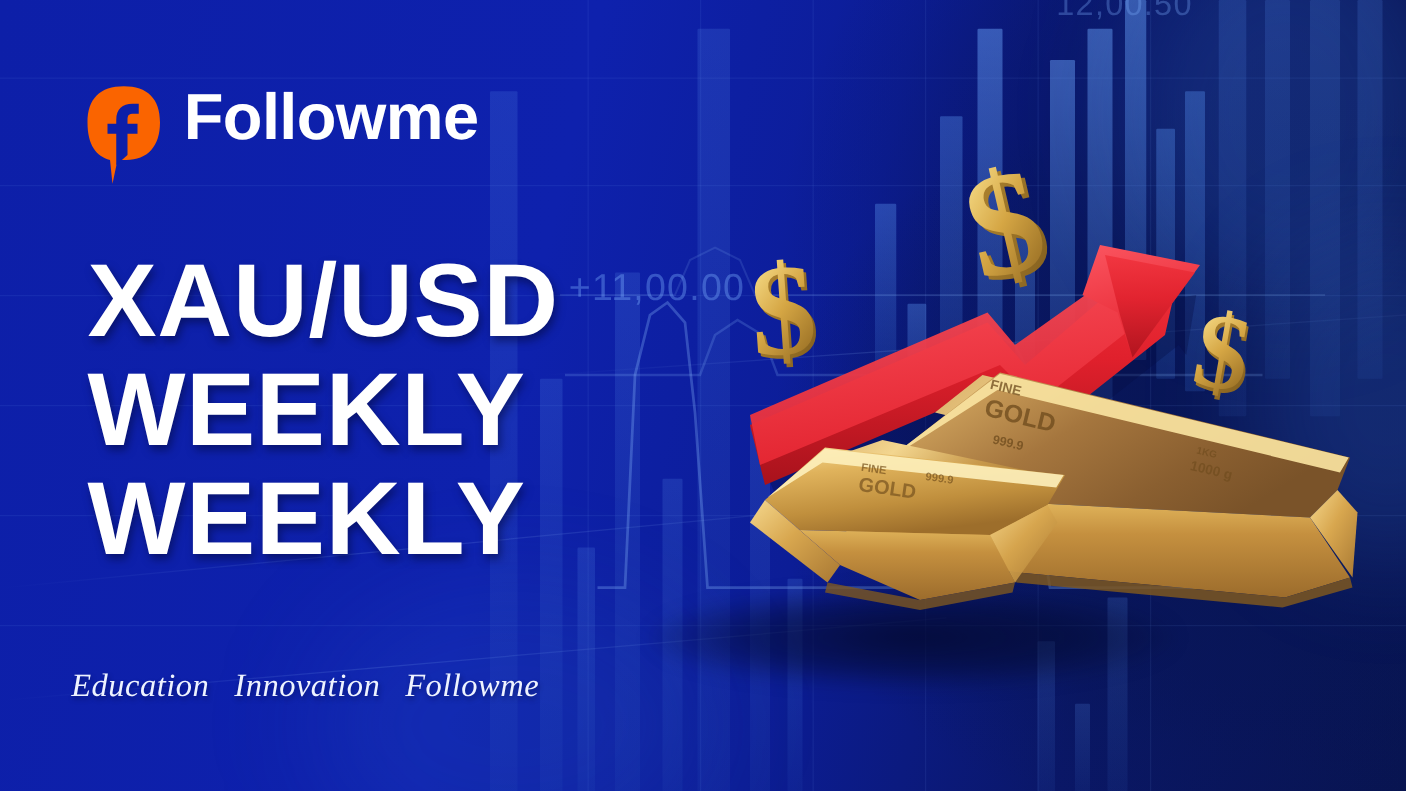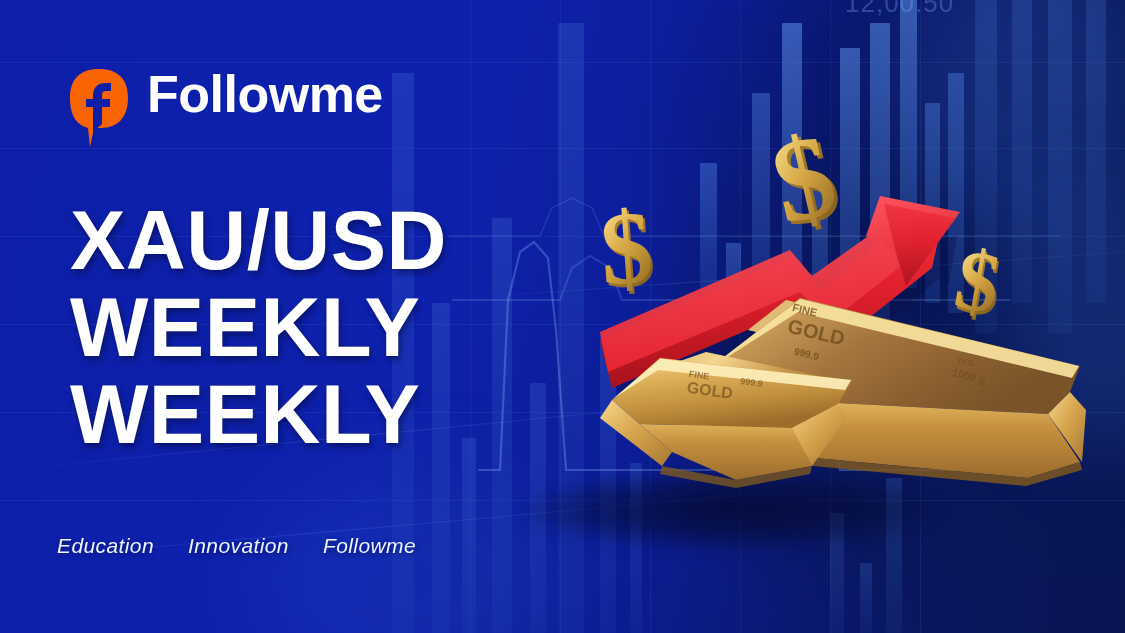--- a/index.html
+++ b/index.html
@@ -102,25 +102,25 @@
     letter-spacing:0.5px;
     text-shadow:2px 4px 7px rgba(3,10,60,0.55);
   }
   .headline .hl { display:block; white-space:nowrap; }
 
   
   .tagline {
     position:absolute;
     left:57px; top:534px;
     display:flex;
-    gap:34px;
+    gap:20px;
     color:#eef3ff;
-    font-size:21px;
+    font-size:26px;
     font-style:italic;
-    font-family:Liberation Sans, sans-serif;
+    font-family:Liberation Serif, serif;
     letter-spacing:0.4px;
     text-shadow:1px 2px 4px rgba(3,10,60,0.45);
   }
 
   
   .art { position:absolute; inset:0; pointer-events:none; }
 </style>
 </head>
 <body>
 
@@ -184,20 +184,21 @@
         <path d="M 700,470 L 760,470 L 770,392 L 786,330 L 802,320 L 818,336 L 828,398 L 840,470 L 1000,470"></path>
       </g>
       <g fill="none" stroke="rgba(140,190,255,0.20)" stroke-width="2">
         <path d="M 452,300 L 560,300 L 572,268 L 590,256 L 610,268 L 622,300 L 760,300 L 772,276 L 790,264 L 812,276 L 824,300 L 1010,300"></path>
       </g>
       <g fill="none" stroke="rgba(150,200,255,0.14)" stroke-width="1.6">
         <path d="M 448,236 L 540,236 L 552,208 L 572,198 L 592,208 L 604,236 L 1060,236"></path>
       </g>
     </svg>
 
+    <div class="wm-num one">+11,00.00</div>
     <div class="wm-num two">12,00.50</div>
 
     <div class="shadow-ellipse" style="left:520px; top:470px; width:420px; height:80px;"></div>
   </div>
 
   <svg class="art" width="1125" height="633" viewBox="0 0 1125 633">
     <defs>
       <linearGradient id="goldFaceTop" x1="0" y1="0" x2="1" y2="0.5">
         <stop offset="0%" stop-color="#8d6433"></stop>
         <stop offset="22%" stop-color="#c99c58"></stop>

